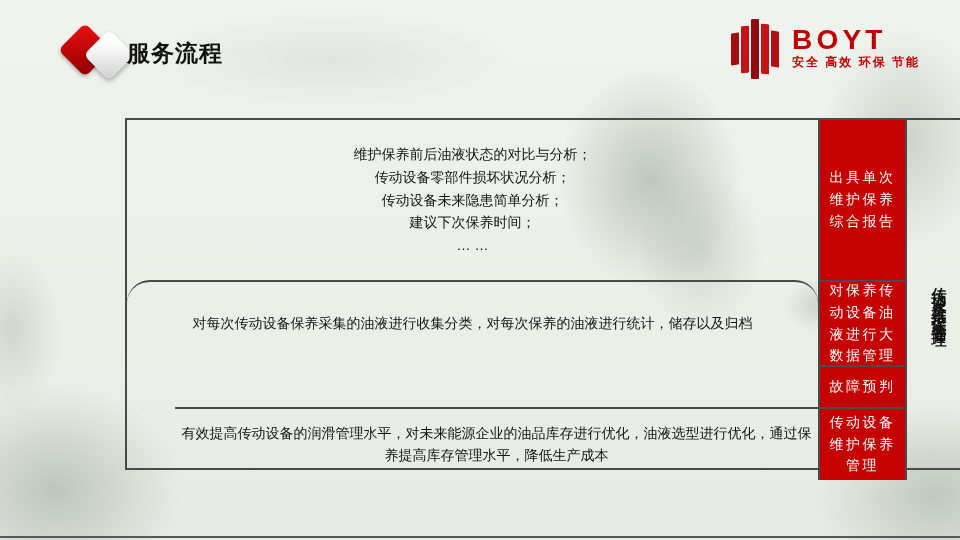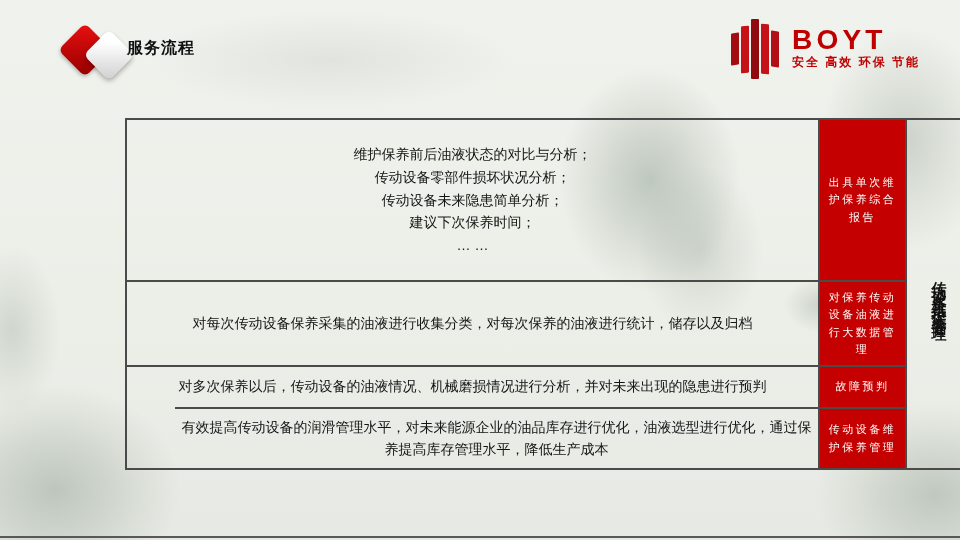--- a/index.html
+++ b/index.html
@@ -19,21 +19,21 @@
       linear-gradient(180deg,#f0f2ed 0%,#ecefe8 60%,#e7eae4 100%);
   }
   
   .dia{position:absolute;border-radius:6px;}
   .dia-red{left:66px;top:31px;width:38px;height:38px;
     background:linear-gradient(135deg,#ea1010 0%,#9c0000 90%);
     transform:rotate(45deg);box-shadow:1px 2px 4px rgba(0,0,0,0.25);}
   .dia-white{left:91px;top:37px;width:36px;height:36px;
     background:linear-gradient(135deg,#ffffff 25%,#d2d2d2 95%);
     transform:rotate(45deg);box-shadow:2px 2px 5px rgba(0,0,0,0.30);}
-  .page-title{position:absolute;left:127px;top:38px;font-size:16px;font-weight:bold;
+  .page-title{position:absolute;left:127px;top:38px;font-size:23px;font-weight:bold;
     color:#111;letter-spacing:1px;}
   
   .logo{position:absolute;right:40px;top:18px;display:flex;align-items:center;}
   .logo-bars{display:flex;align-items:center;height:62px;margin-right:12px;}
   .logo-bars span{display:block;width:8px;margin:0 1px;border-radius:1px;}
   .bar1{height:32px;background:#a30d10;transform:skewY(-8deg);}
   .bar2{height:47px;background:#c41218;transform:skewY(-6deg);}
   .bar3{height:60px;background:#8f0b10;}
   .bar4{height:50px;background:#c41218;transform:skewY(6deg);}
   .bar5{height:36px;background:#b01015;transform:skewY(8deg);}
@@ -42,21 +42,21 @@
     transform:scaleX(1.04);transform-origin:left;}
   .logo-tagline{font-size:12px;font-weight:bold;color:#c00000;letter-spacing:2px;}
   
   .svc-table{position:absolute;left:125px;top:118px;width:847px;height:352px;
     box-sizing:border-box;border:2px solid #4a4a4a;
     display:grid;grid-template-columns:1fr 87px 65px;grid-template-rows:160px 85px 42px 1fr;}
   .cell{box-sizing:border-box;display:flex;align-items:center;justify-content:center;
     text-align:center;color:#141414;}
   .desc{grid-column:1;font-size:14px;line-height:1.55;padding:2px 3px;}
   .desc-multiline{white-space:pre-line;line-height:1.62;}
-  .result{grid-column:2;background:#c40000;color:#ffffff;font-size:11px;
+  .result{grid-column:2;background:#c40000;color:#ffffff;font-size:14px;
     letter-spacing:2.5px;line-height:1.55;padding:3px 6px;border-left:2px solid #4a4a4a;}
   .rb{border-top:2px solid #4a4a4a;}
   .side{grid-column:3;grid-row:1/5;border-left:2px solid #4a4a4a;
     writing-mode:vertical-rl;text-orientation:upright;
     font-size:15px;font-weight:bold;letter-spacing:5px;color:#111;}
   .bottom-line{position:absolute;left:0;top:536px;width:960px;height:2px;background:#56585a;}
 </style>
 </head>
 <body>
 
@@ -81,24 +81,23 @@
   </div>
 
   <div class="svc-table">
     <div class="cell desc desc-multiline" style="grid-row:1;">维护保养前后油液状态的对比与分析；
 传动设备零部件损坏状况分析；
 传动设备未来隐患简单分析；
 建议下次保养时间；
 … …</div>
     <div class="cell result" style="grid-row:1;">出具单次维护保养综合报告</div>
 
-    <div class="cell desc rb" style="grid-row:2;">对每次传动设备保养采集的油液进行收集分类，对每次保养的油液进行统计，储存以及归档</div>
+    <div class="cell desc rb" style="grid-row:2;border-radius:23px;">对每次传动设备保养采集的油液进行收集分类，对每次保养的油液进行统计，储存以及归档</div>
     <div class="cell result rb" style="grid-row:2;">对保养传动设备油液进行大数据管理</div>
 
-    <div class="cell desc rb" style="grid-row:3;">对多次保养以后，传动设备的油液情况、机械磨损情况进行分析，并对未来出现的隐患进行预判</div>
     <div class="cell result rb" style="grid-row:3;text-align:right;">故障预判</div>
 
     <div class="cell desc rb" style="grid-row:4;margin-left:48px;">有效提高传动设备的润滑管理水平，对未来能源企业的油品库存进行优化，油液选型进行优化，通过保养提高库存管理水平，降低生产成本</div>
     <div class="cell result rb" style="grid-row:4;">传动设备维护保养管理</div>
 
     <div class="cell side">传动设备维护保养管理</div>
   </div>
 
   <div class="bottom-line"></div>
 </div>

